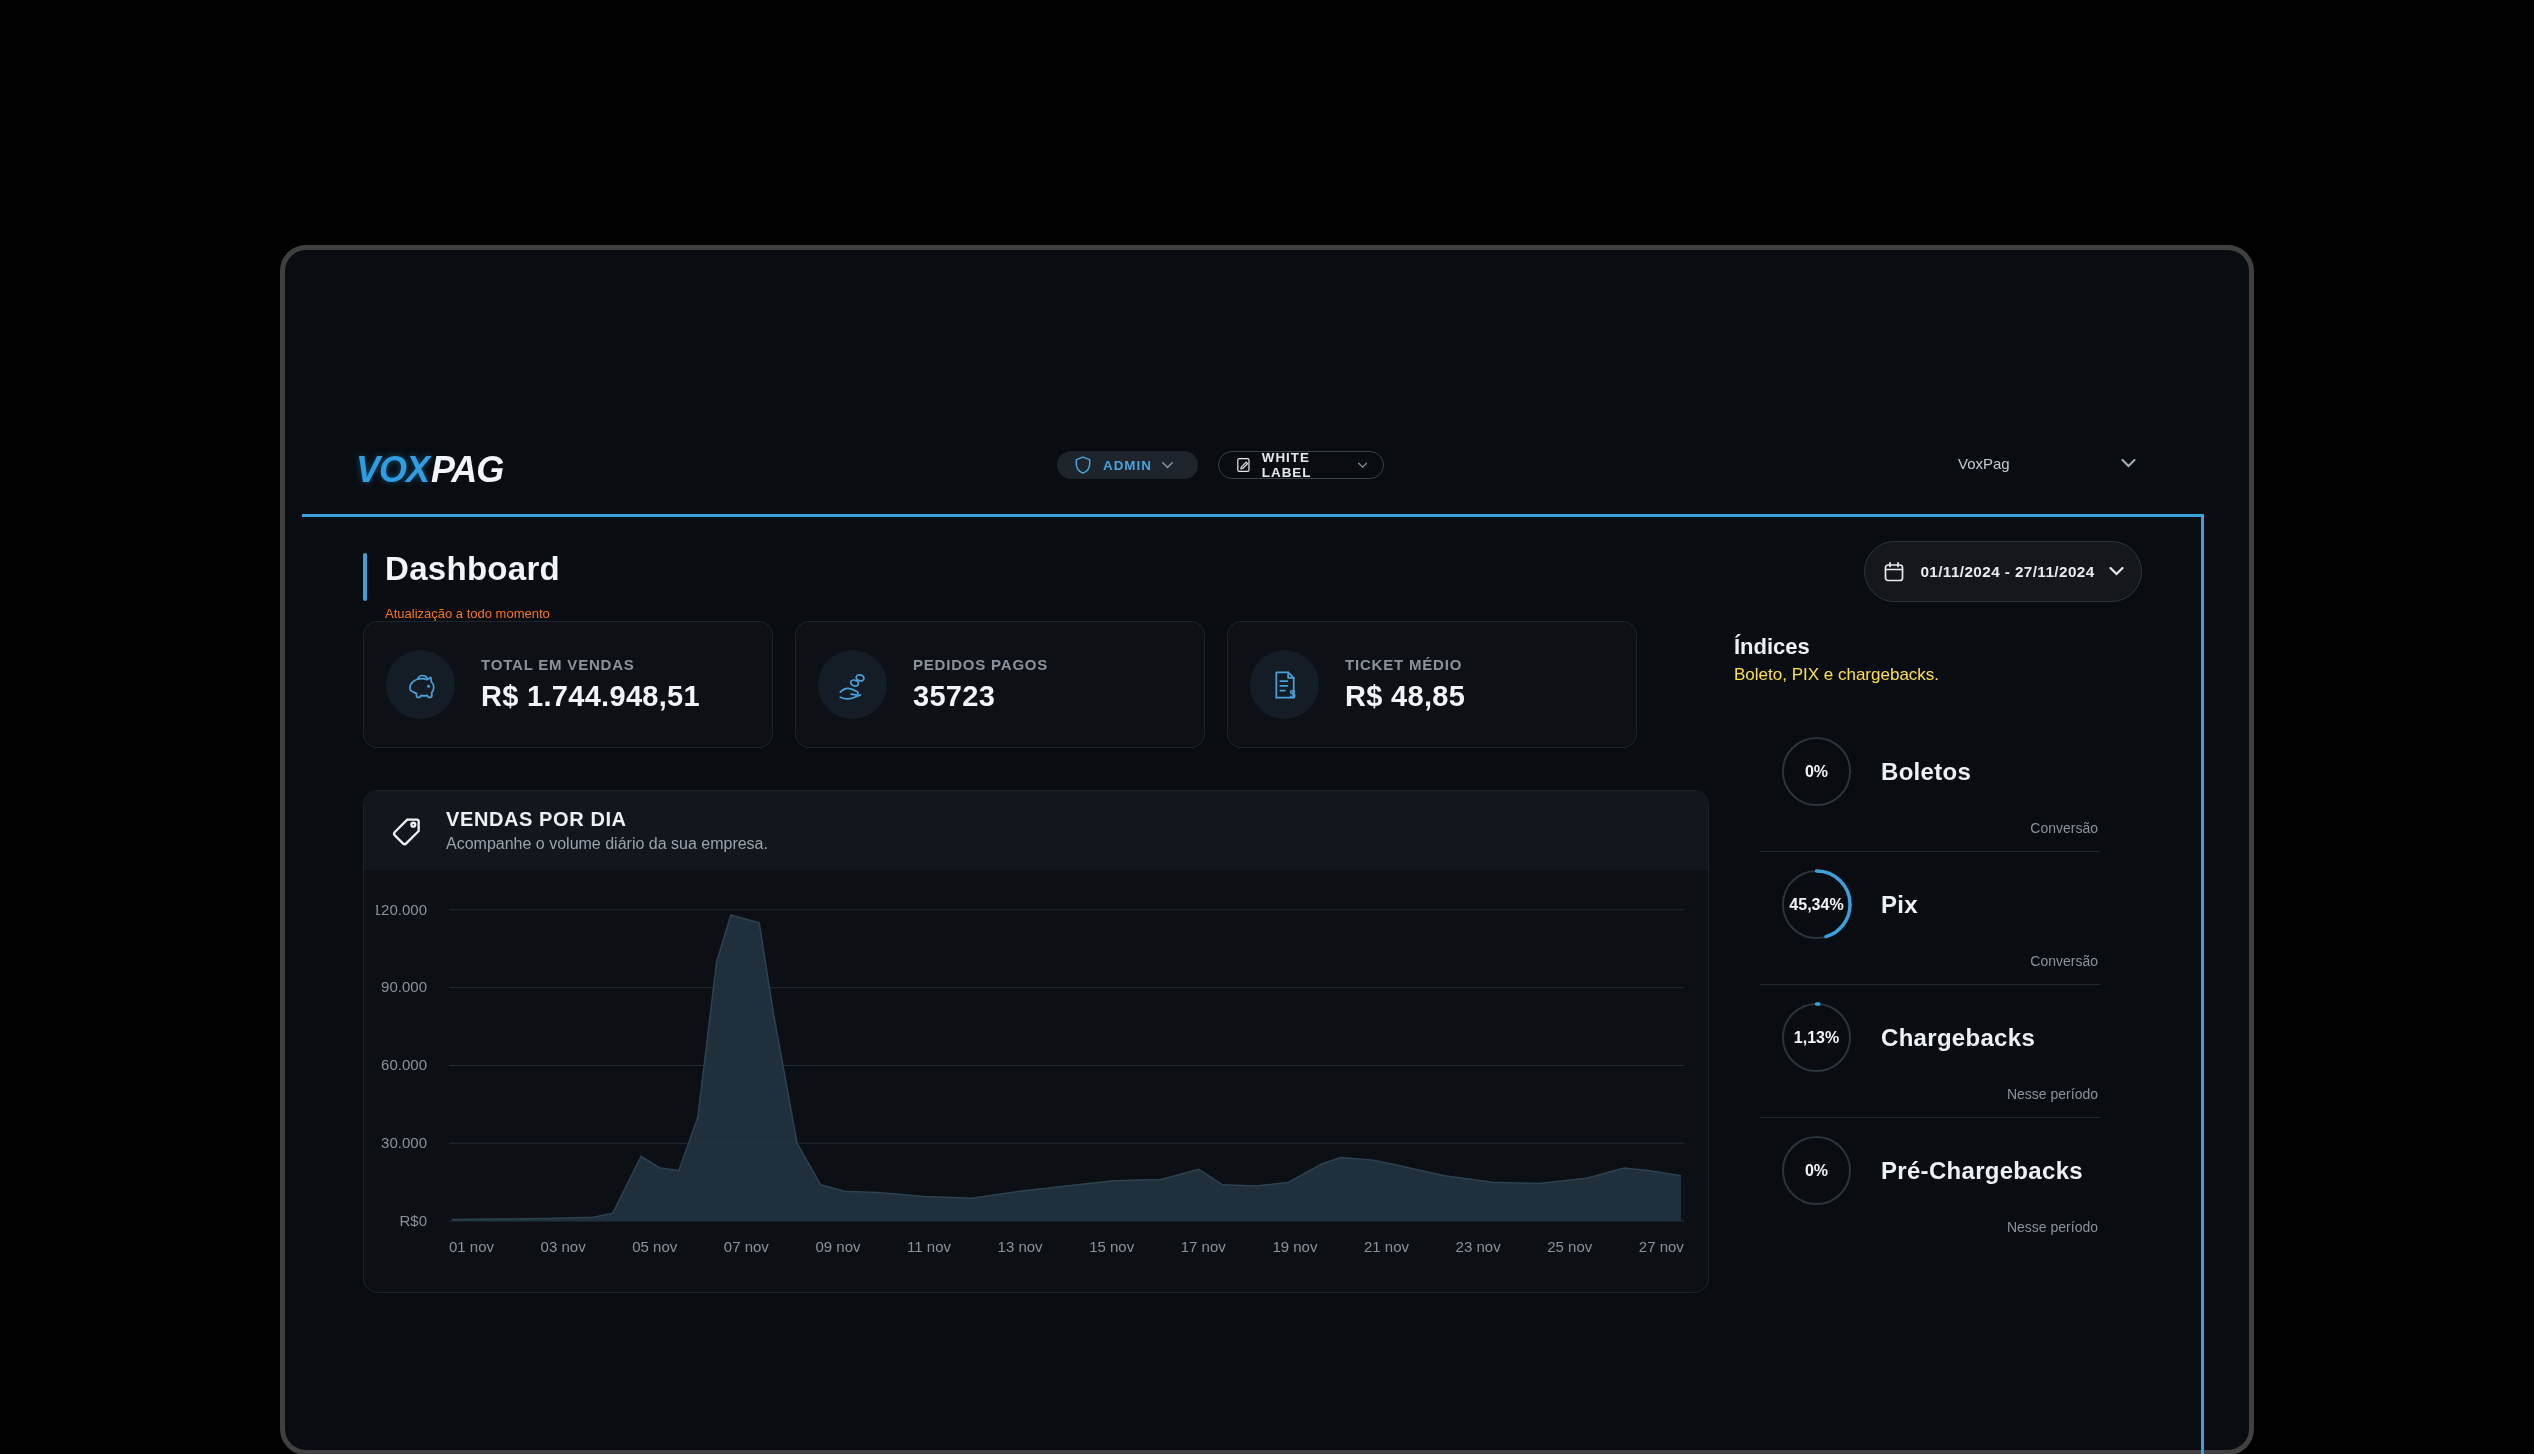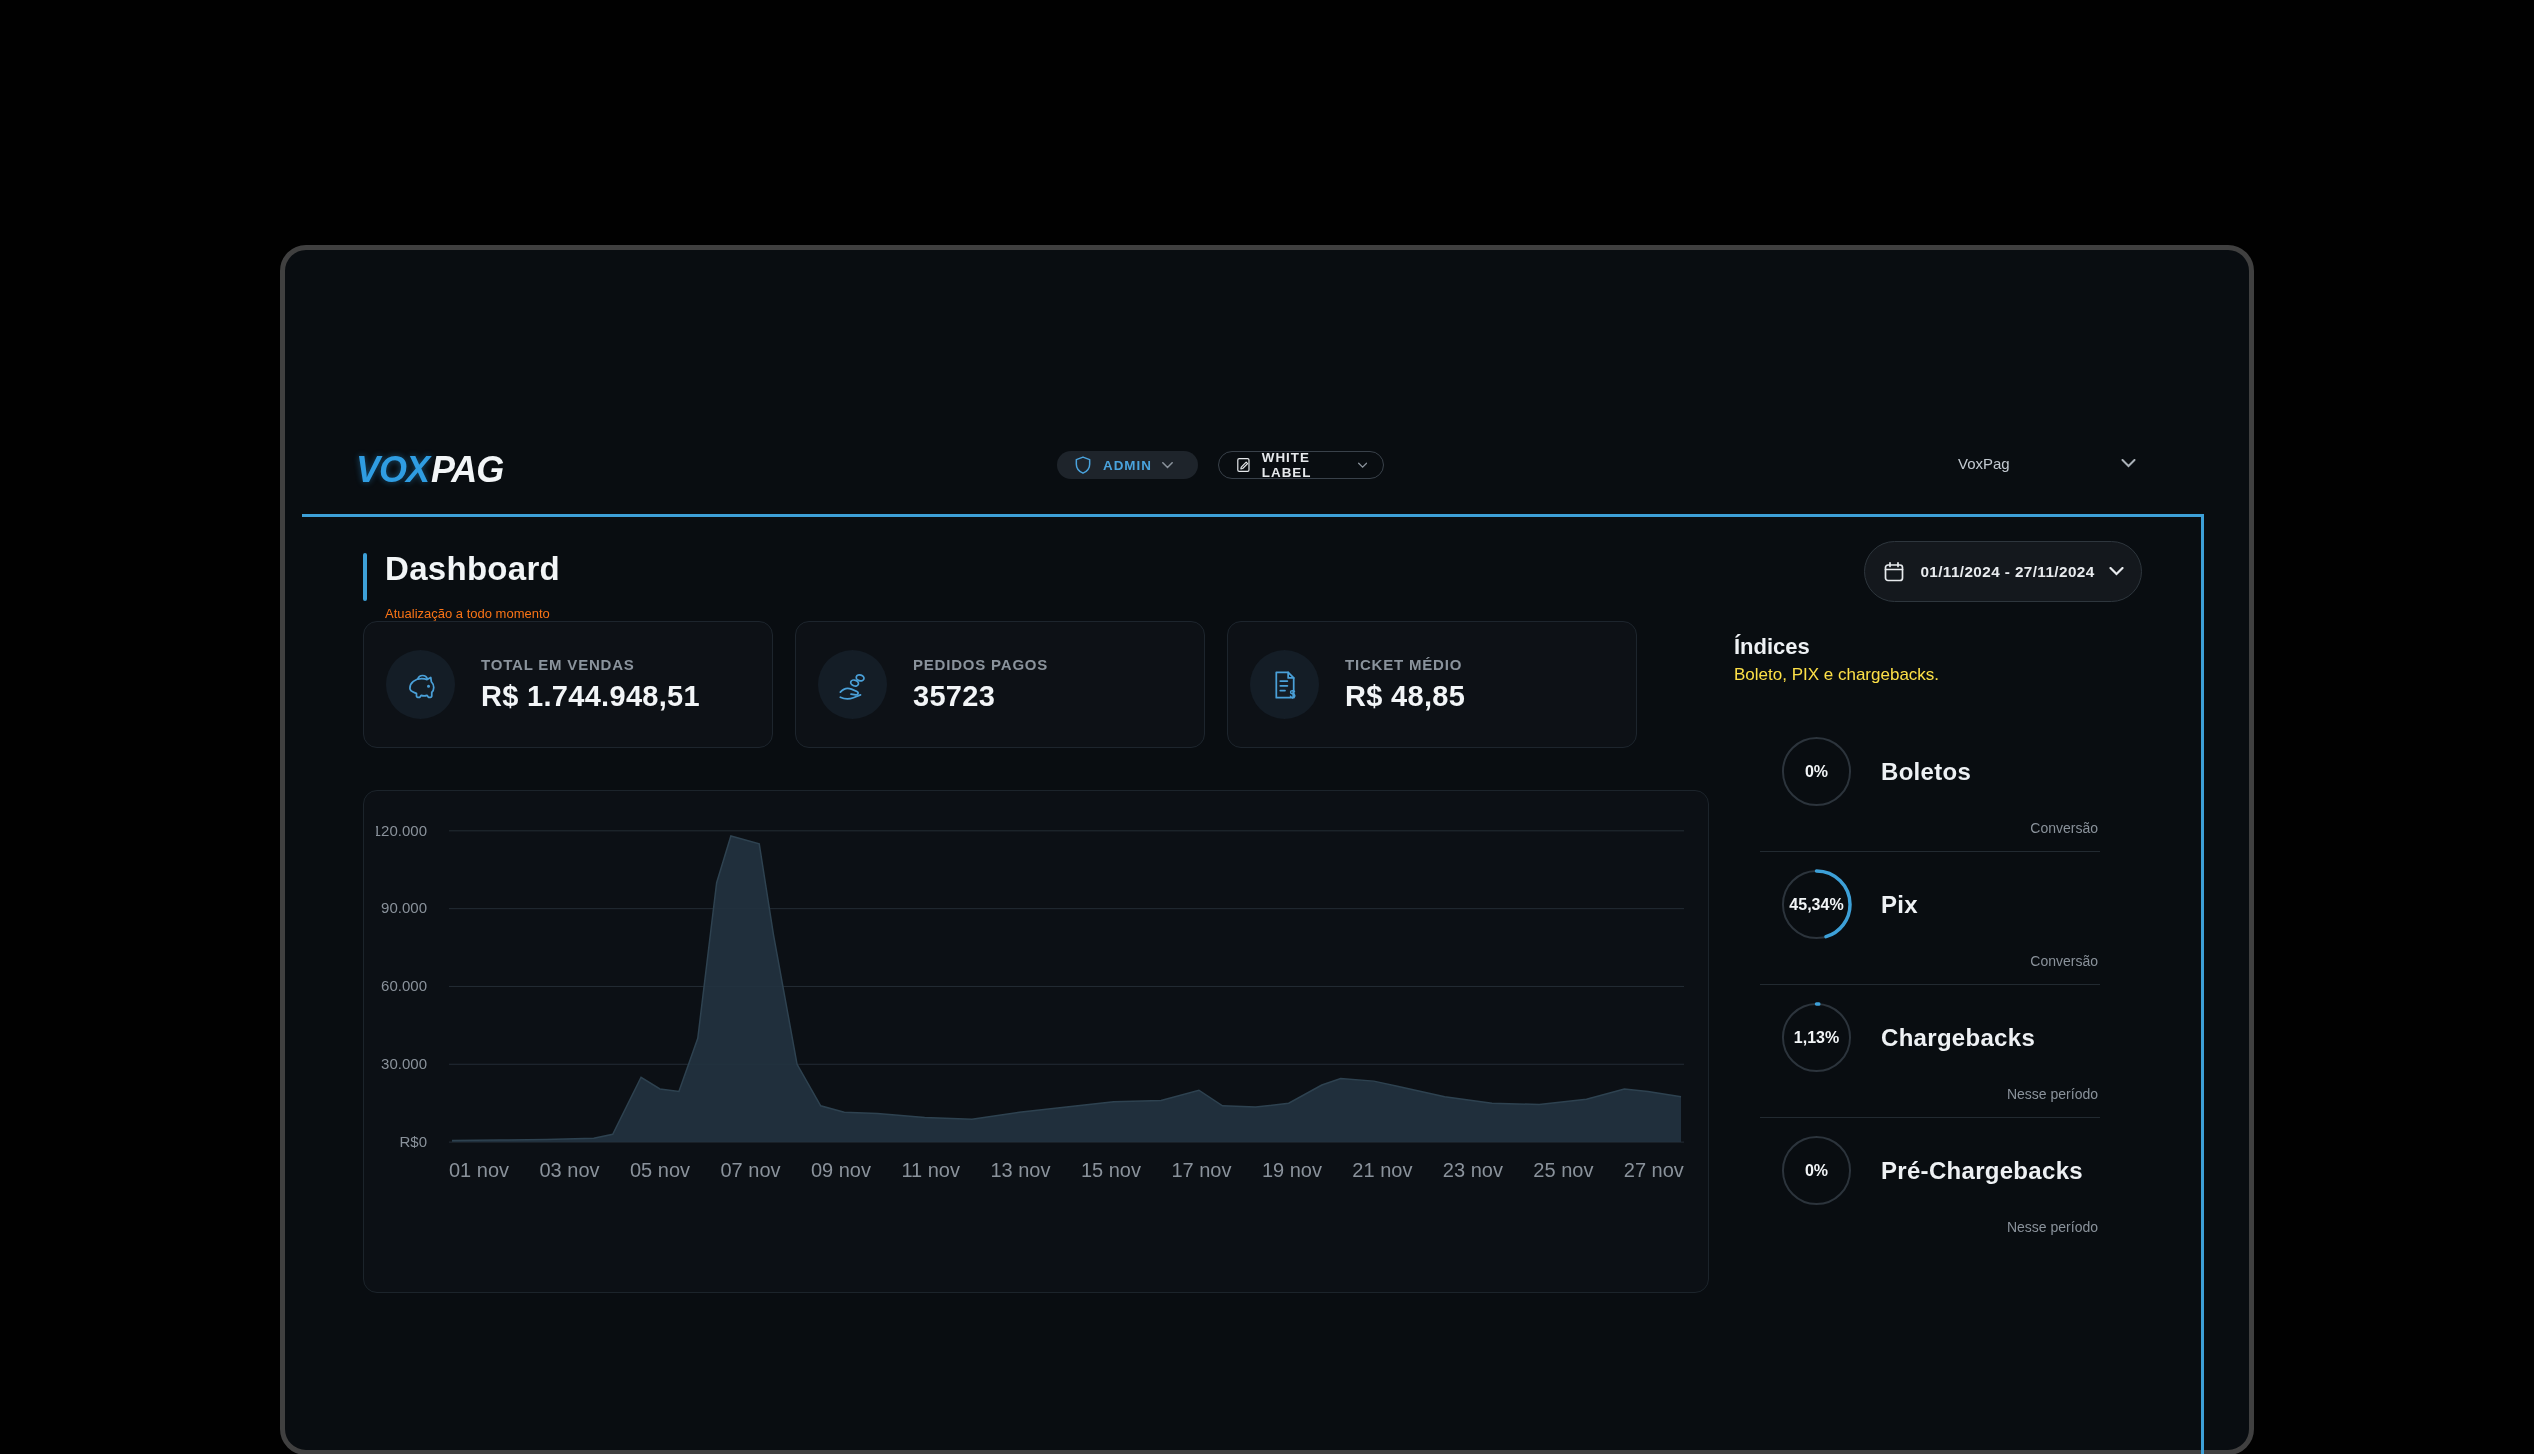--- a/index.html
+++ b/index.html
@@ -58,21 +58,21 @@
                   padding-left:26px; gap:22px; }
   .chart-title { color:#eef1f4; font-size:20px; font-weight:700; letter-spacing:0.6px; }
   .chart-subtitle { color:#9aa2ab; font-size:16px; margin-top:4px; }
   .chart-body { position:relative; height:424px; }
   .ylab { position:absolute; left:12px; width:51px; height:18px; overflow:hidden; }
   .ylab span { position:absolute; right:0; white-space:nowrap; color:#8a929b; font-size:15px; }
   .chart-plot { position:absolute; left:85px; right:24px; top:20px; height:342px; }
   .chart-plot svg { width:100%; height:100%; display:block; }
   .x-axis { position:absolute; left:85px; right:24px; top:368px; display:flex;
             justify-content:space-between; }
-  .x-axis span { color:#8a929b; font-size:20px; }
+  .x-axis span { color:#8a929b; font-size:15px; }
 
   
   .indices { position:absolute; left:1449px; top:384px; width:412px; }
   .indices-title { color:#eef1f4; font-size:22px; font-weight:700; }
   .indices-subtitle { color:#fde047; font-size:17px; margin-top:5px; }
   .indices-list { margin-top:34px; }
   .indice-item { padding-top:16px; }
   .indice-row { display:flex; align-items:center; gap:28px; padding-left:46px; }
   .indice-circle { width:73px; height:73px; flex:none; position:relative; }
   .indice-percent { position:absolute; inset:0; display:flex; align-items:center;
@@ -188,20 +188,30 @@
           </svg>
       </div>
       <div>
         <div class="stat-label">TICKET MÉDIO</div>
         <div class="stat-value">R$ 48,85</div>
       </div>
     </div>
   </div>
 
   <div class="chart-card">
+    <div class="chart-header">
+      <svg class="icon" width="34" height="34" viewBox="0 0 28 28" fill="none" stroke="#eef1f4" stroke-width="1.9" stroke-linejoin="round">
+          <path d="M4 14.8 14.2 4.6 H22 a1.6 1.6 0 0 1 1.6 1.6 v7.8 L13.4 24.2 a2 2 0 0 1 -2.8 0 L4 17.6 a2 2 0 0 1 0 -2.8 Z"></path>
+          <circle cx="19.2" cy="8.8" r="1.6"></circle>
+        </svg>
+      <div>
+        <div class="chart-title">VENDAS POR DIA</div>
+        <div class="chart-subtitle">Acompanhe o volume diário da sua empresa.</div>
+      </div>
+    </div>
     <div class="chart-body">
       <div class="ylab" style="top:31px">
           <span>120.000</span>
         </div>
       <div class="ylab" style="top:108px">
           <span>90.000</span>
         </div>
       <div class="ylab" style="top:186px">
           <span>60.000</span>
         </div>

